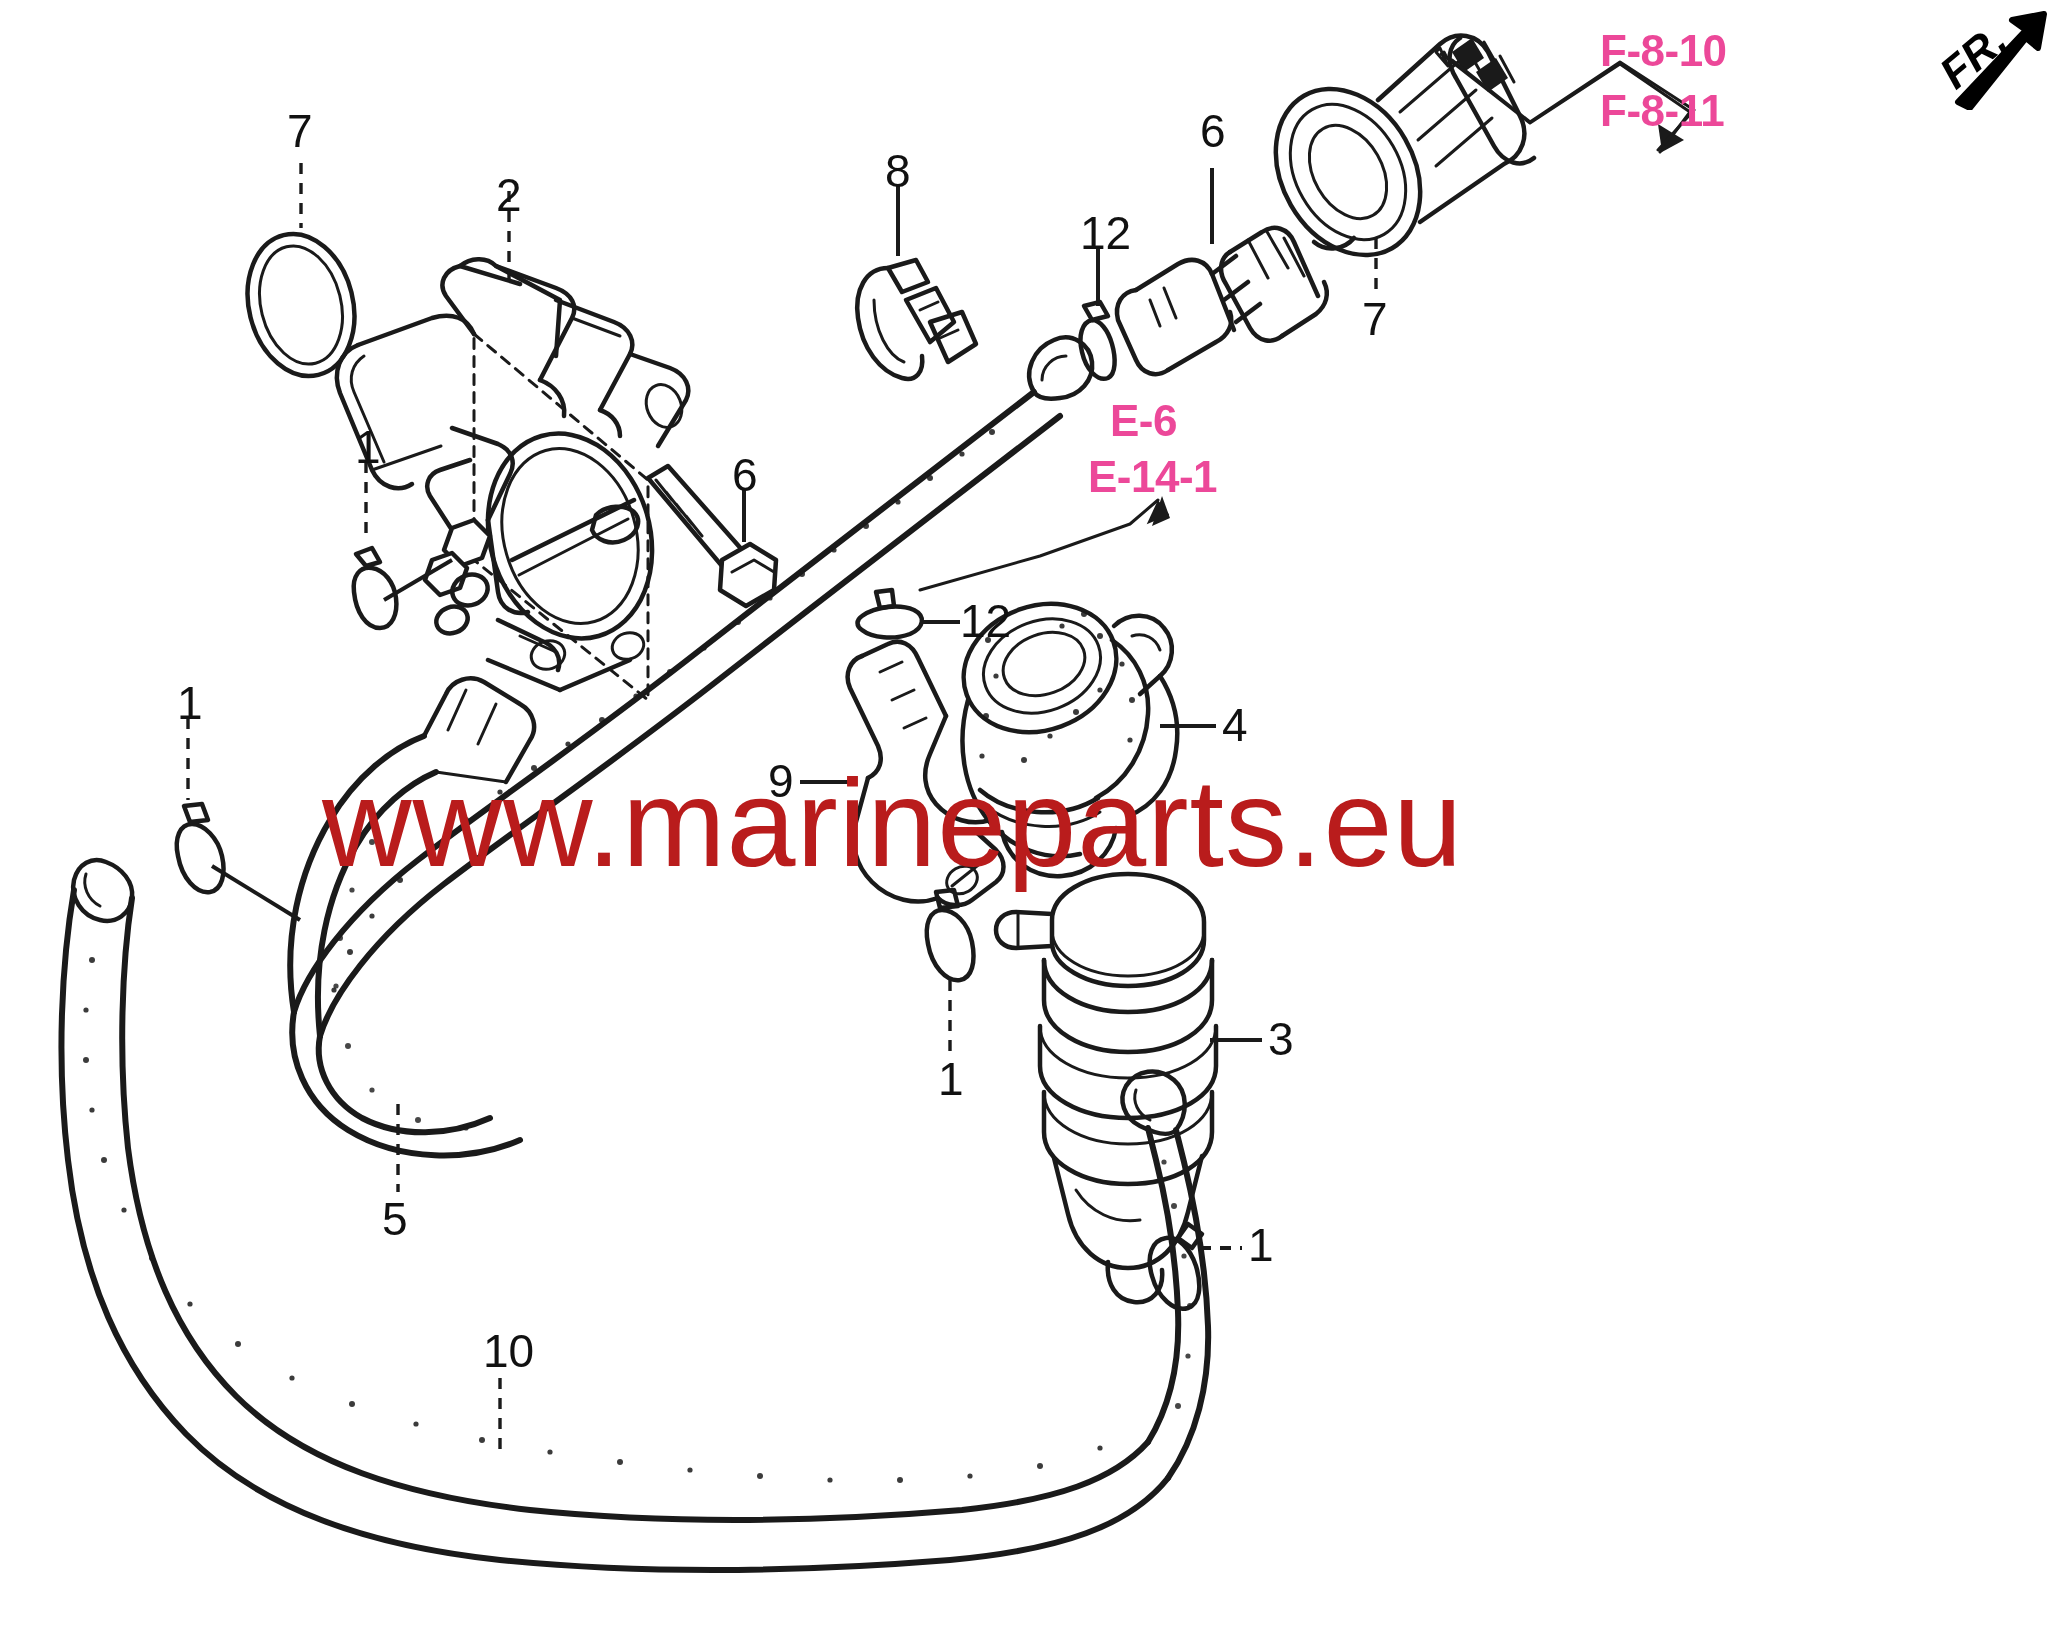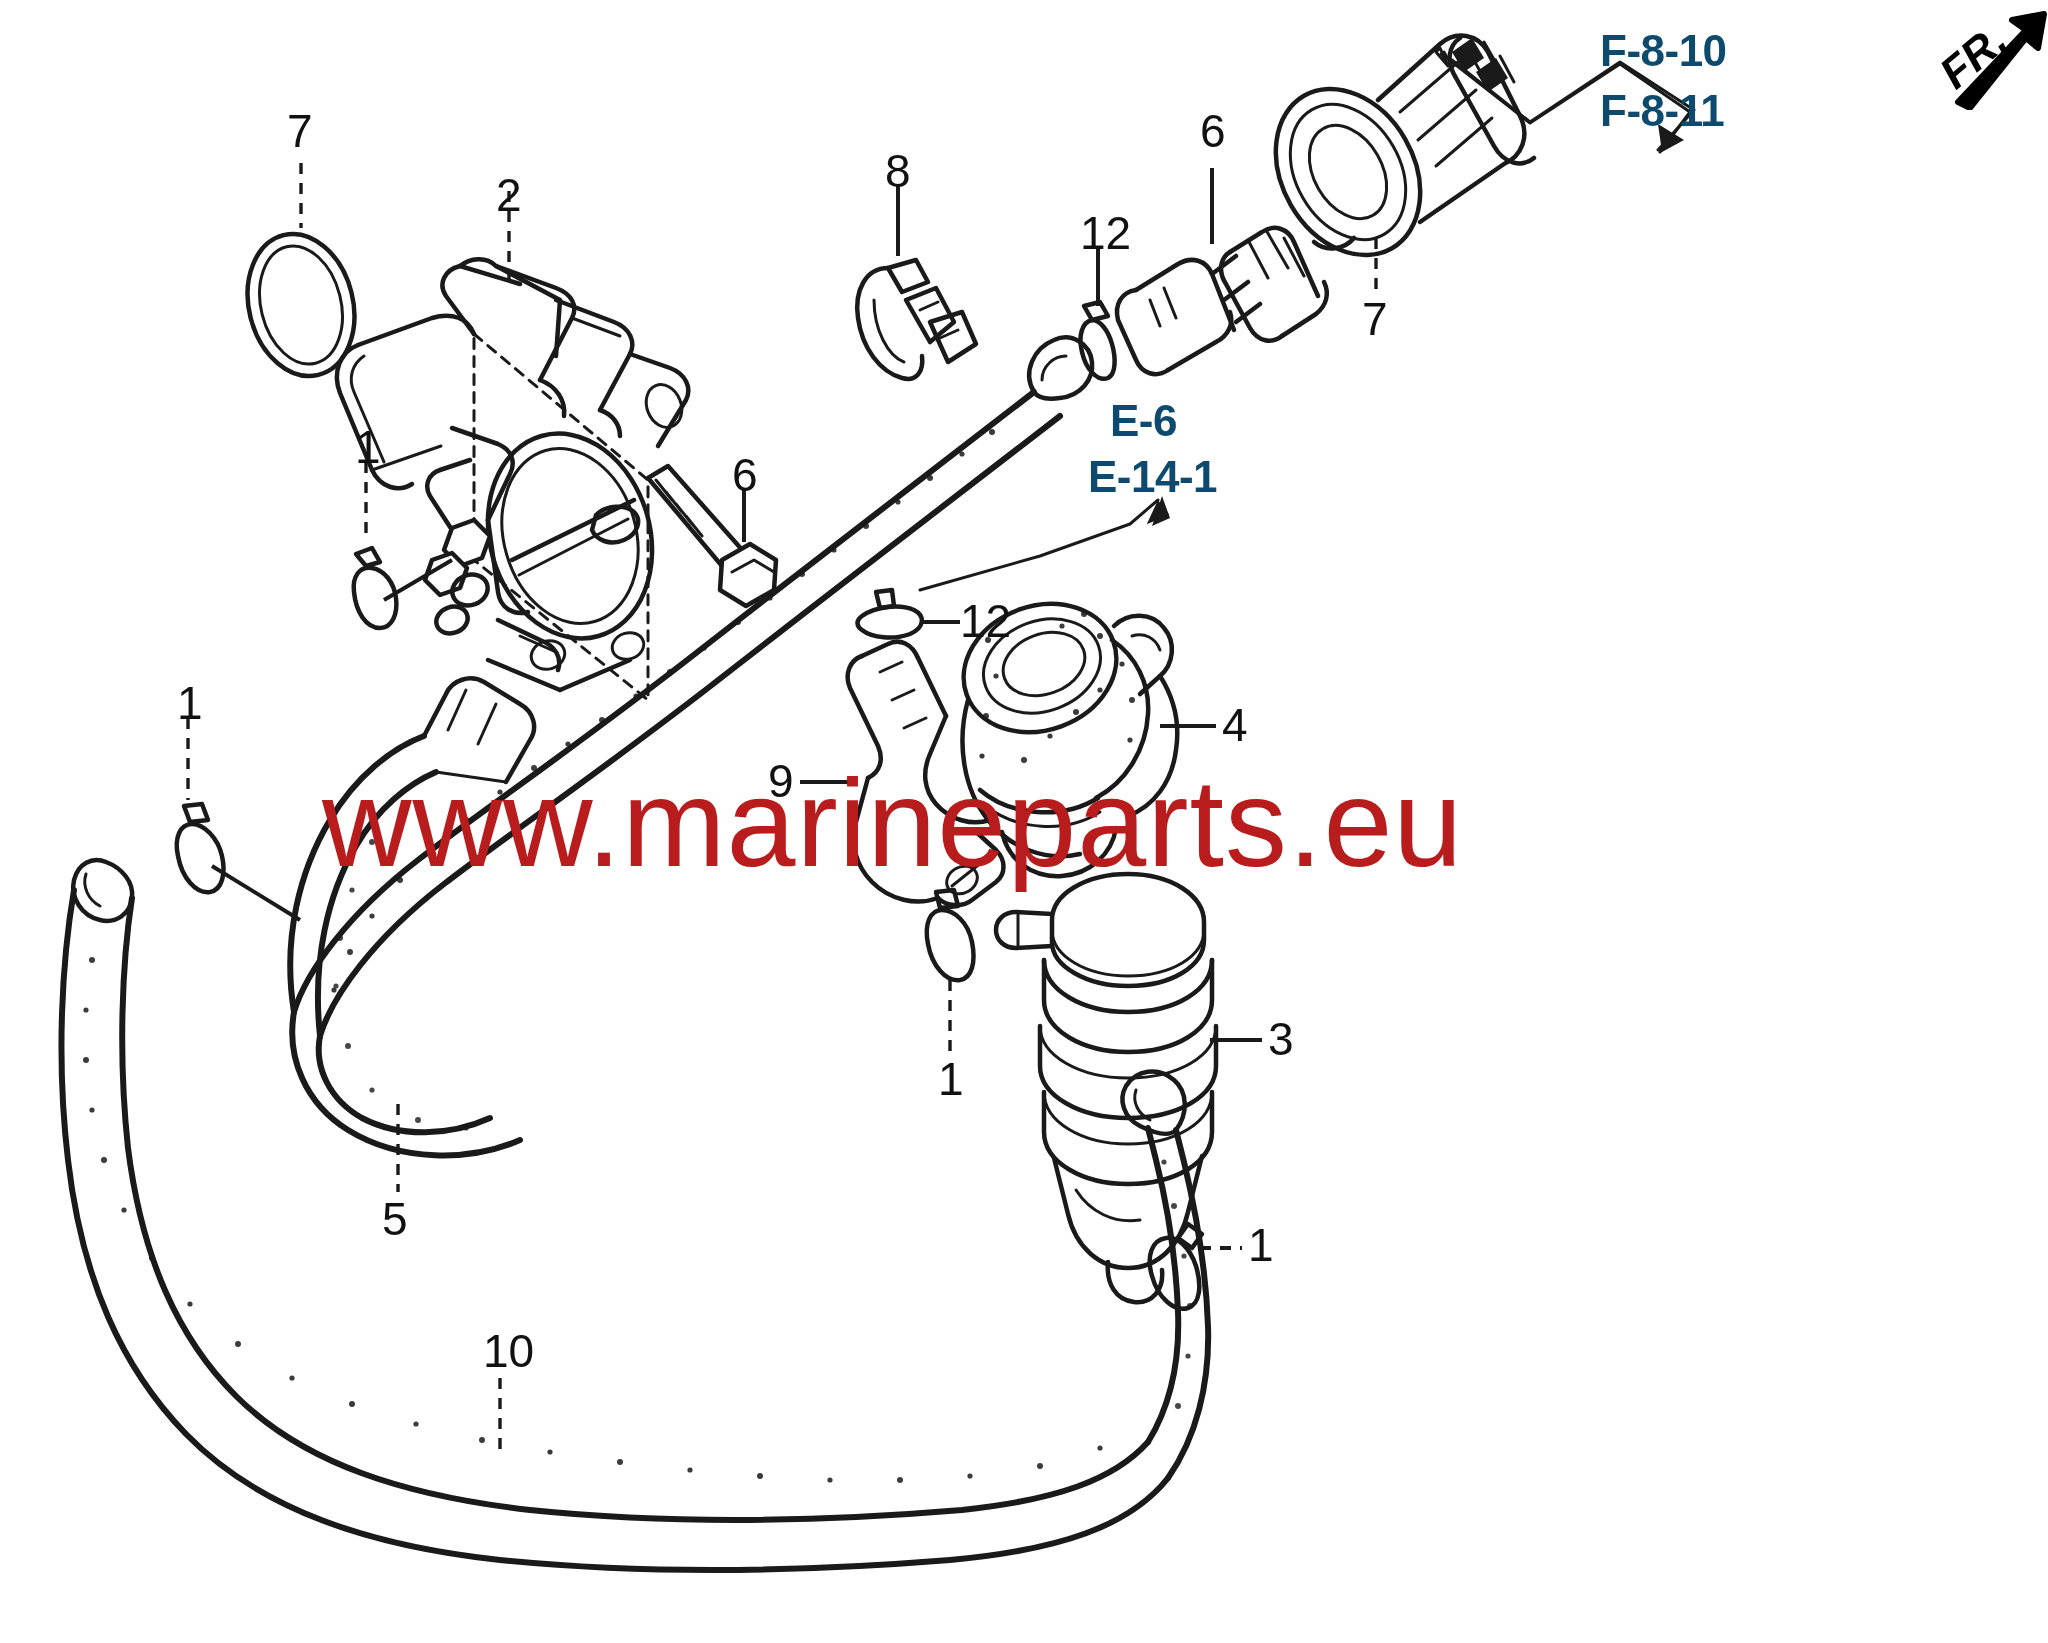--- a/index.html
+++ b/index.html
@@ -32,21 +32,21 @@
     color: #111111;
     line-height: 1;
     white-space: nowrap;
     user-select: none;
   }
   .refcode {
     position: absolute;
     font-family: "Liberation Sans", sans-serif;
     font-size: 44px;
     font-weight: bold;
-    color: #0c4a6e;
+    color: #ec4899;
     line-height: 1.12;
     white-space: nowrap;
     letter-spacing: -0.5px;
   }
   #watermark {
     position: absolute;
     left: 322px;
     top: 752px;
     font-family: "Liberation Sans", sans-serif;
     font-size: 124px;

